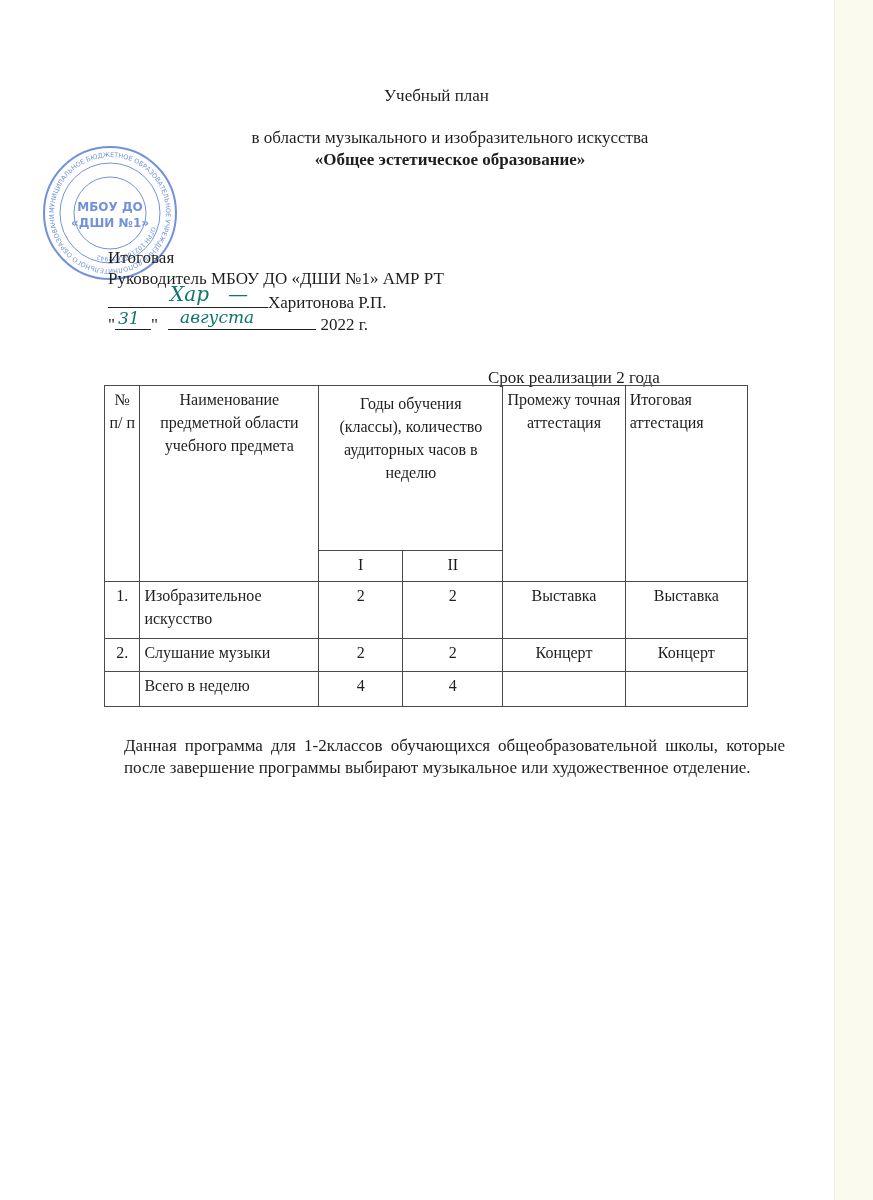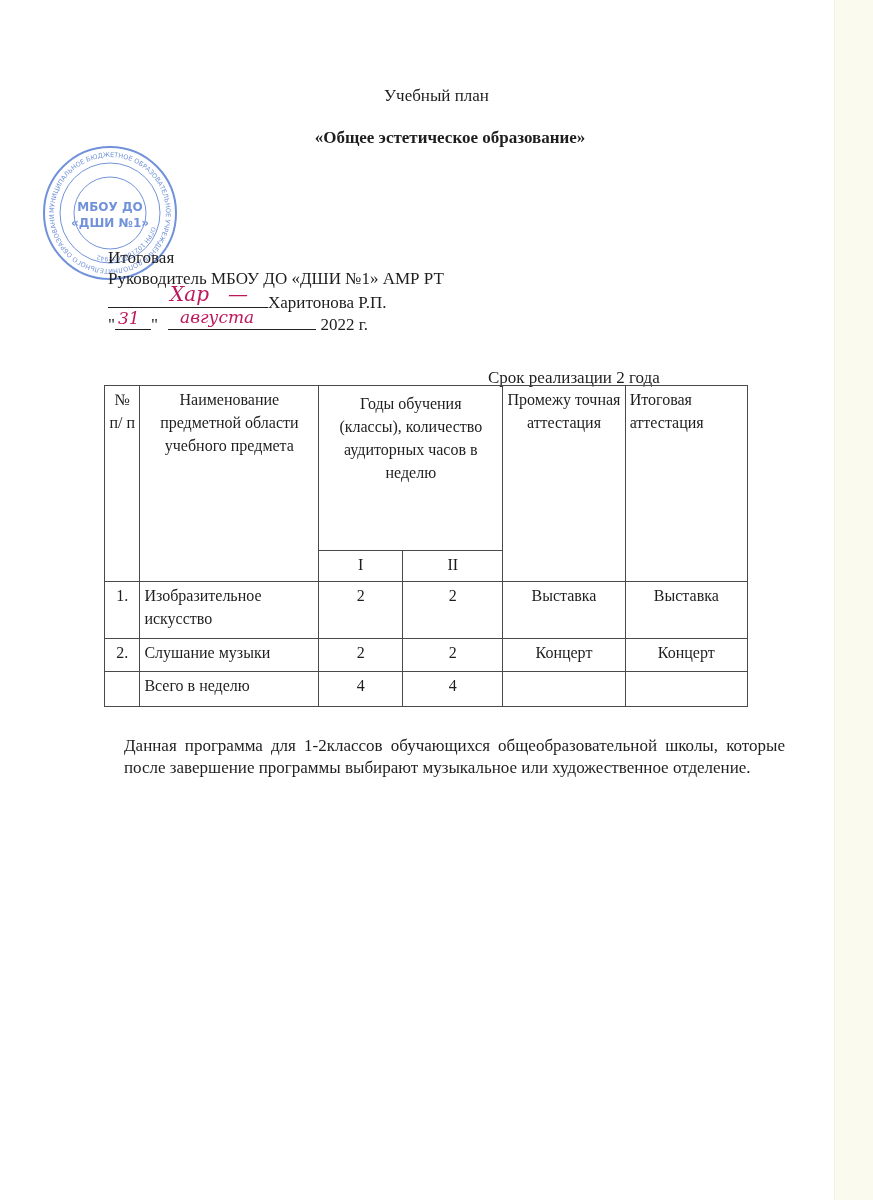--- a/index.html
+++ b/index.html
@@ -27,21 +27,21 @@
       opacity: 0.78;
     }
     .approve {
       position: absolute; left: 108px; top: 247px; font-size: 17px; line-height: 21px;
     }
     .sig-line {
       position: absolute; font-size: 17px; line-height: 21px;
     }
     .underline { display: inline-block; border-bottom: 1px solid #222; height: 18px; vertical-align: baseline; }
     .hand {
-      font-family: "DejaVu Serif", serif; font-style: italic; color: #be185d;
+      font-family: "DejaVu Serif", serif; font-style: italic; color: #0f766e;
       font-size: 17px; position: absolute;
     }
     .term {
       position: absolute; left: 488px; top: 368px; font-size: 17px;
     }
     table.plan {
       position: absolute; left: 104px; top: 385px; width: 644px;
       border-collapse: collapse; font-size: 16px; line-height: 23px;
     }
     table.plan td, table.plan th {
@@ -66,20 +66,21 @@
     }
   </style>
 </head>
 <body>
 
 <div class="edge-strip"></div>
 
 <div class="title">Учебный план</div>
 
 <div class="subtitle">
+  <div>в области музыкального и изобразительного  искусства</div>
   <div class="bold">«Общее эстетическое образование»</div>
 </div>
 
 <svg class="stamp" viewBox="0 0 140 140">
   <defs>
     <path id="ringPath" d="M70,70 m-56,0 a56,56 0 1,1 112,0 a56,56 0 1,1 -112,0"></path>
     <path id="ringPath2" d="M70,70 m-44,0 a44,44 0 1,1 88,0 a44,44 0 1,1 -88,0"></path>
   </defs>
   <circle cx="70" cy="70" r="66" fill="none" stroke="#4a74d0" stroke-width="2"></circle>
   <circle cx="70" cy="70" r="50" fill="none" stroke="#4a74d0" stroke-width="1"></circle>

